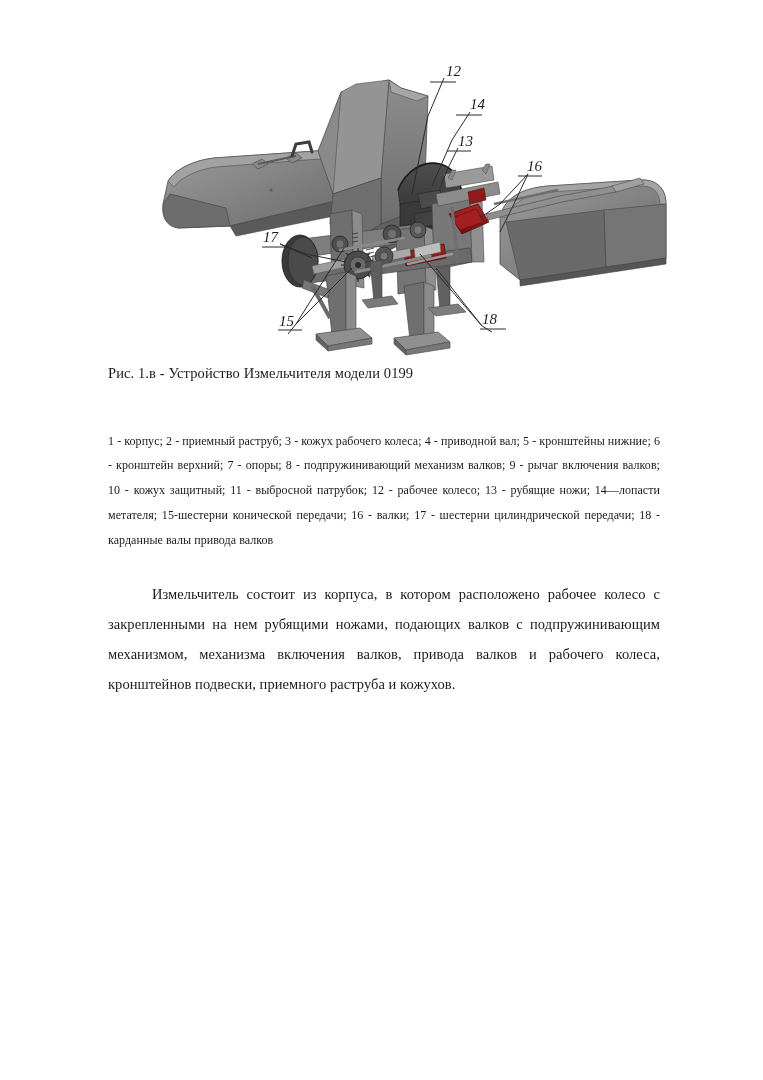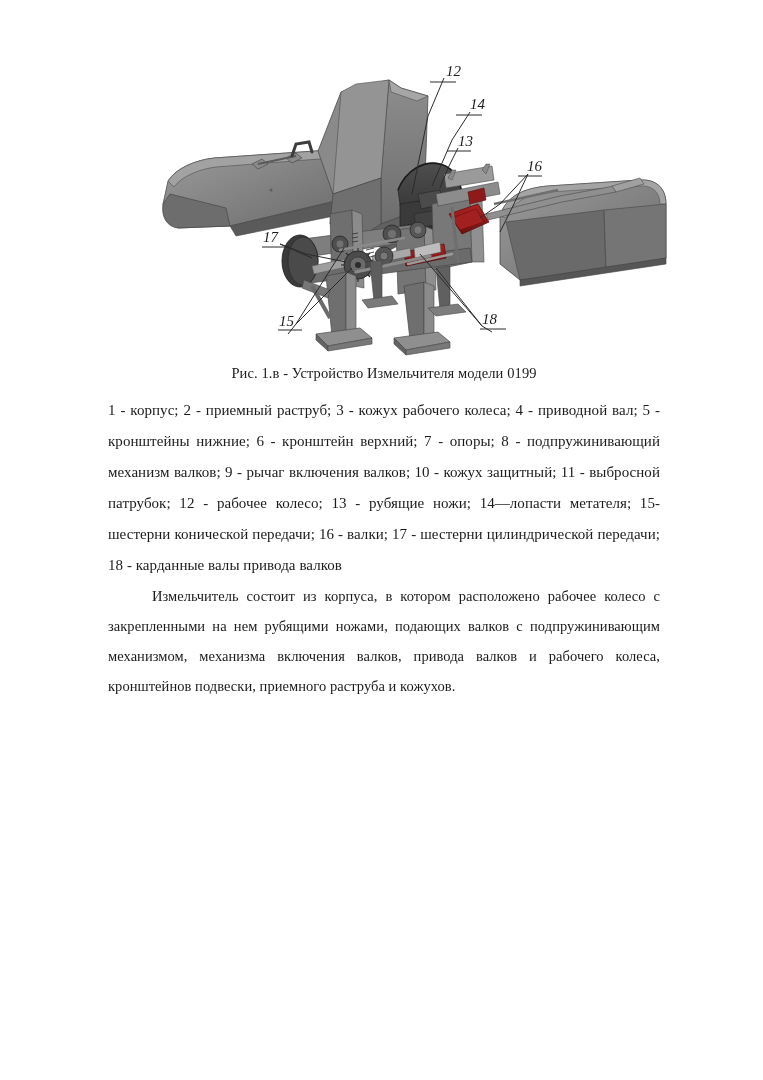--- a/index.html
+++ b/index.html
@@ -34,41 +34,41 @@
     position: absolute;
     left: 108px;
     top: 366px;
     width: 552px;
   }
   .caption {
     font-size: 14.5px;
     line-height: 1.0;
     margin: 0 0 0 0;
     letter-spacing: 0.1px;
-    text-align: center;
   }
   .legend {
-    margin: 14px 0 0 0;
-    font-size: 15px;
+    margin: 48px 0 0 0;
+    font-size: 12px;
     line-height: 2.07;
     text-align: justify;
     text-justify: inter-word;
     letter-spacing: 0.05px;
     font-family: Liberation Serif, serif;
   }
   .para {
     margin: 0;
     font-size: 14.5px;
     line-height: 2.07;
     text-align: justify;
     text-justify: inter-word;
     text-indent: 44px;
     letter-spacing: 0.05px;
   }
   .para-group {
+    margin-top: 26px;
   }
 
   
   .page-number {
     position: absolute;
     left: 0;
     top: 1010px;
     width: 763px;
     text-align: center;
     font-size: 14.5px;

